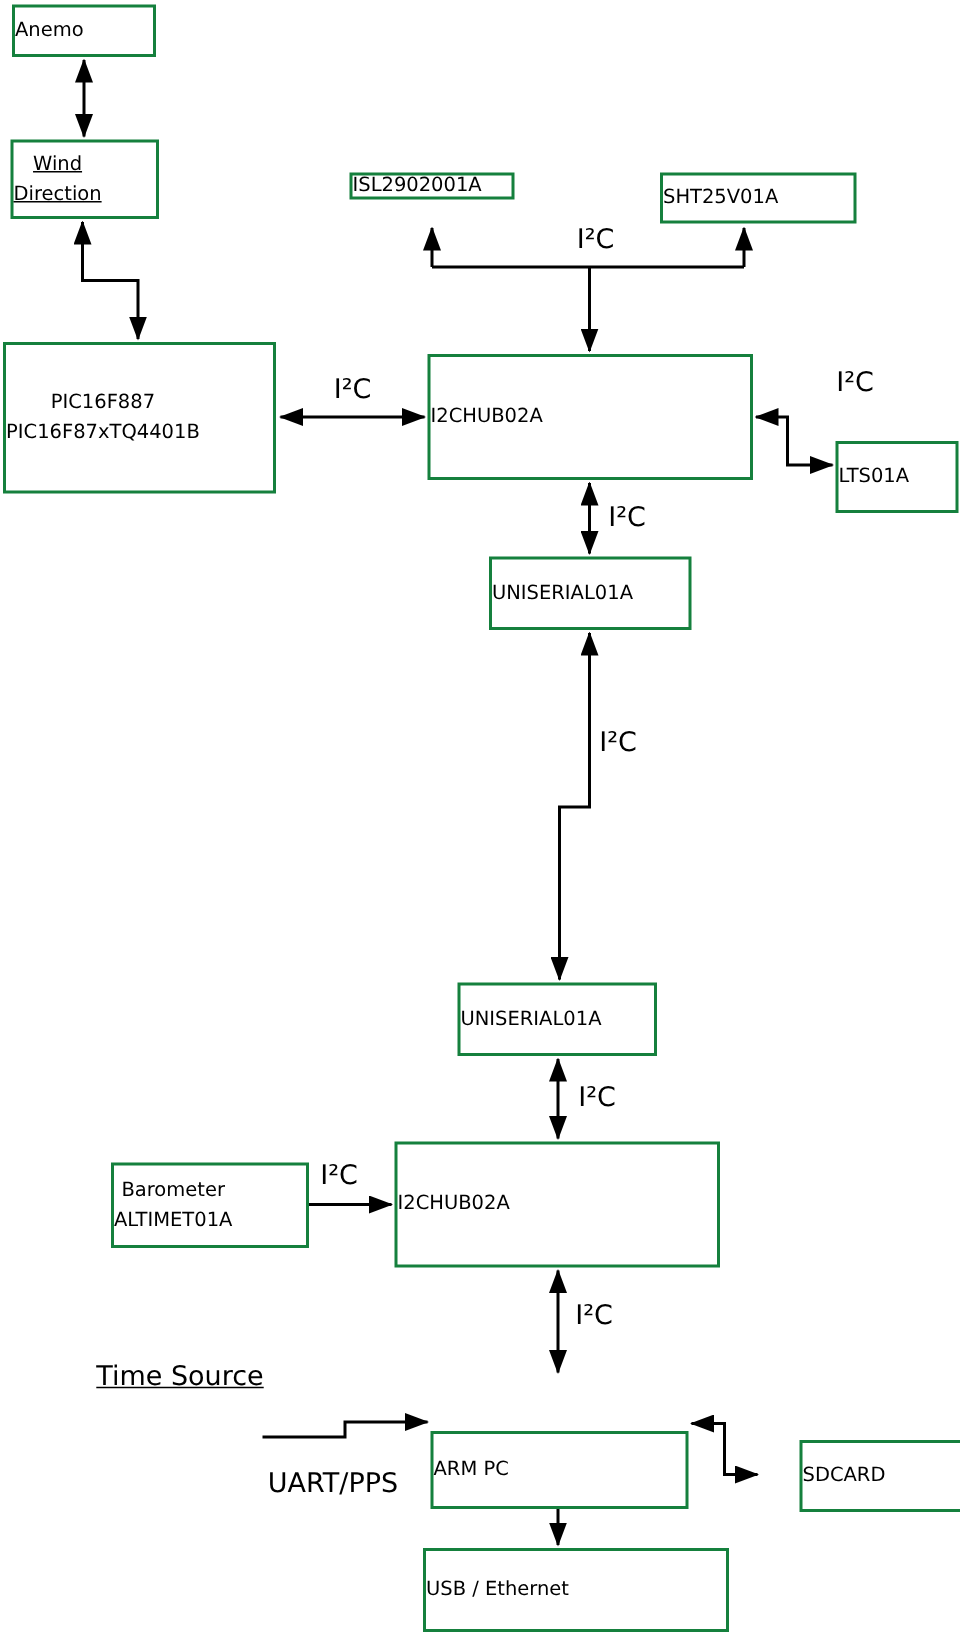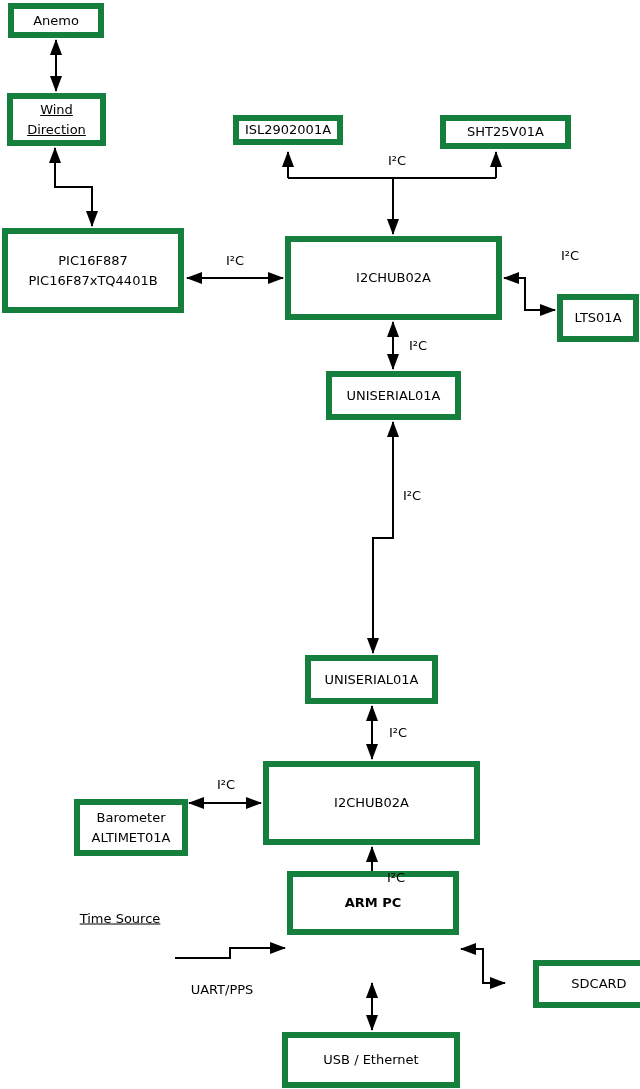--- a/index.html
+++ b/index.html
@@ -26,36 +26,36 @@
     stroke: #000000;
     stroke-width: 2;
   }
   .arrowhead {
     fill: #000000;
     stroke: none;
   }
   .node {
     position: absolute;
     box-sizing: border-box;
-    border: 6px solid #15803d;
+    border: 2px solid #15803d;
     background: #ffffff;
     display: flex;
     align-items: center;
-    justify-content: center;
+    justify-content: flex-start;
     text-align: center;
     font-size: 13px;
     line-height: 1.5;
   }
   .node span {
     white-space: pre-line;
   }
   .edge-label {
     position: absolute;
     transform: translate(-50%, -50%);
-    font-size: 13px;
+    font-size: 18px;
     white-space: nowrap;
   }
 </style>
 </head>
 <body>
 
 <div id="canvas">
     <svg id="connector-layer" width="640" height="1089" viewBox="0 0 640 1089">
       <defs>
         <marker id="ah" viewBox="0 0 16 12" refX="15" refY="6" markerWidth="16" markerHeight="12" markerUnits="userSpaceOnUse" orient="auto-start-reverse">
@@ -79,56 +79,56 @@
       <polyline points="461,949 483,949 483,983 505,983" class="edge" marker-start="url(#ah)" marker-end="url(#ah)"></polyline>
       <polyline points="372,983 372,1030" class="edge" marker-start="url(#ah)" marker-end="url(#ah)"></polyline>
     </svg>
     <div class="node" style="left: 8px; top: 3px; width: 96px; height: 35px;">
       <span>Anemo</span>
     </div>
     <div class="node" style="left: 7px; top: 93px; width: 99px; height: 53px; text-decoration: underline;">
       <span>Wind
 Direction</span>
     </div>
-    <div class="node" style="left: 2px; top: 228px; width: 182px; height: 85px;">
+    <div class="node" style="left: 2px; top: 228px; width: 182px; height: 101px;">
       <span>PIC16F887
 PIC16F87xTQ4401B</span>
     </div>
-    <div class="node" style="left: 233px; top: 115px; width: 110px; height: 30px;">
+    <div class="node" style="left: 233px; top: 115px; width: 110px; height: 18px;">
       <span>ISL2902001A</span>
     </div>
     <div class="node" style="left: 440px; top: 115px; width: 131px; height: 34px;">
       <span>SHT25V01A</span>
     </div>
     <div class="node" style="left: 285px; top: 236px; width: 217px; height: 84px;">
       <span>I2CHUB02A</span>
     </div>
     <div class="node" style="left: 557px; top: 294px; width: 82px; height: 48px;">
       <span>LTS01A</span>
     </div>
     <div class="node" style="left: 326px; top: 371px; width: 135px; height: 49px;">
       <span>UNISERIAL01A</span>
     </div>
     <div class="node" style="left: 305px; top: 655px; width: 133px; height: 49px;">
       <span>UNISERIAL01A</span>
     </div>
     <div class="node" style="left: 263px; top: 761px; width: 217px; height: 84px;">
       <span>I2CHUB02A</span>
     </div>
-    <div class="node" style="left: 74px; top: 775px; width: 114px; height: 57px; margin-top: 24px;">
+    <div class="node" style="left: 74px; top: 775px; width: 132px; height: 57px;">
       <span>Barometer
 ALTIMET01A</span>
     </div>
-    <div class="node" style="left: 287px; top: 871px; width: 172px; height: 64px; font-weight: bold;">
+    <div class="node" style="left: 287px; top: 954px; width: 172px; height: 52px;">
       <span>ARM PC</span>
     </div>
     <div class="node" style="left: 533px; top: 960px; width: 132px; height: 48px;">
       <span>SDCARD</span>
     </div>
-    <div class="node" style="left: 282px; top: 1032px; width: 178px; height: 56px;">
+    <div class="node" style="left: 282px; top: 1032px; width: 204px; height: 56px;">
       <span>USB / Ethernet</span>
     </div>
     <div class="edge-label" style="left: 235px; top: 260px;">I²C</div>
     <div class="edge-label" style="left: 397px; top: 160px;">I²C</div>
     <div class="edge-label" style="left: 570px; top: 255px;">I²C</div>
     <div class="edge-label" style="left: 418px; top: 345px;">I²C</div>
     <div class="edge-label" style="left: 412px; top: 495px;">I²C</div>
     <div class="edge-label" style="left: 398px; top: 732px;">I²C</div>
     <div class="edge-label" style="left: 226px; top: 784px;">I²C</div>
     <div class="edge-label" style="left: 396px; top: 877px;">I²C</div>

